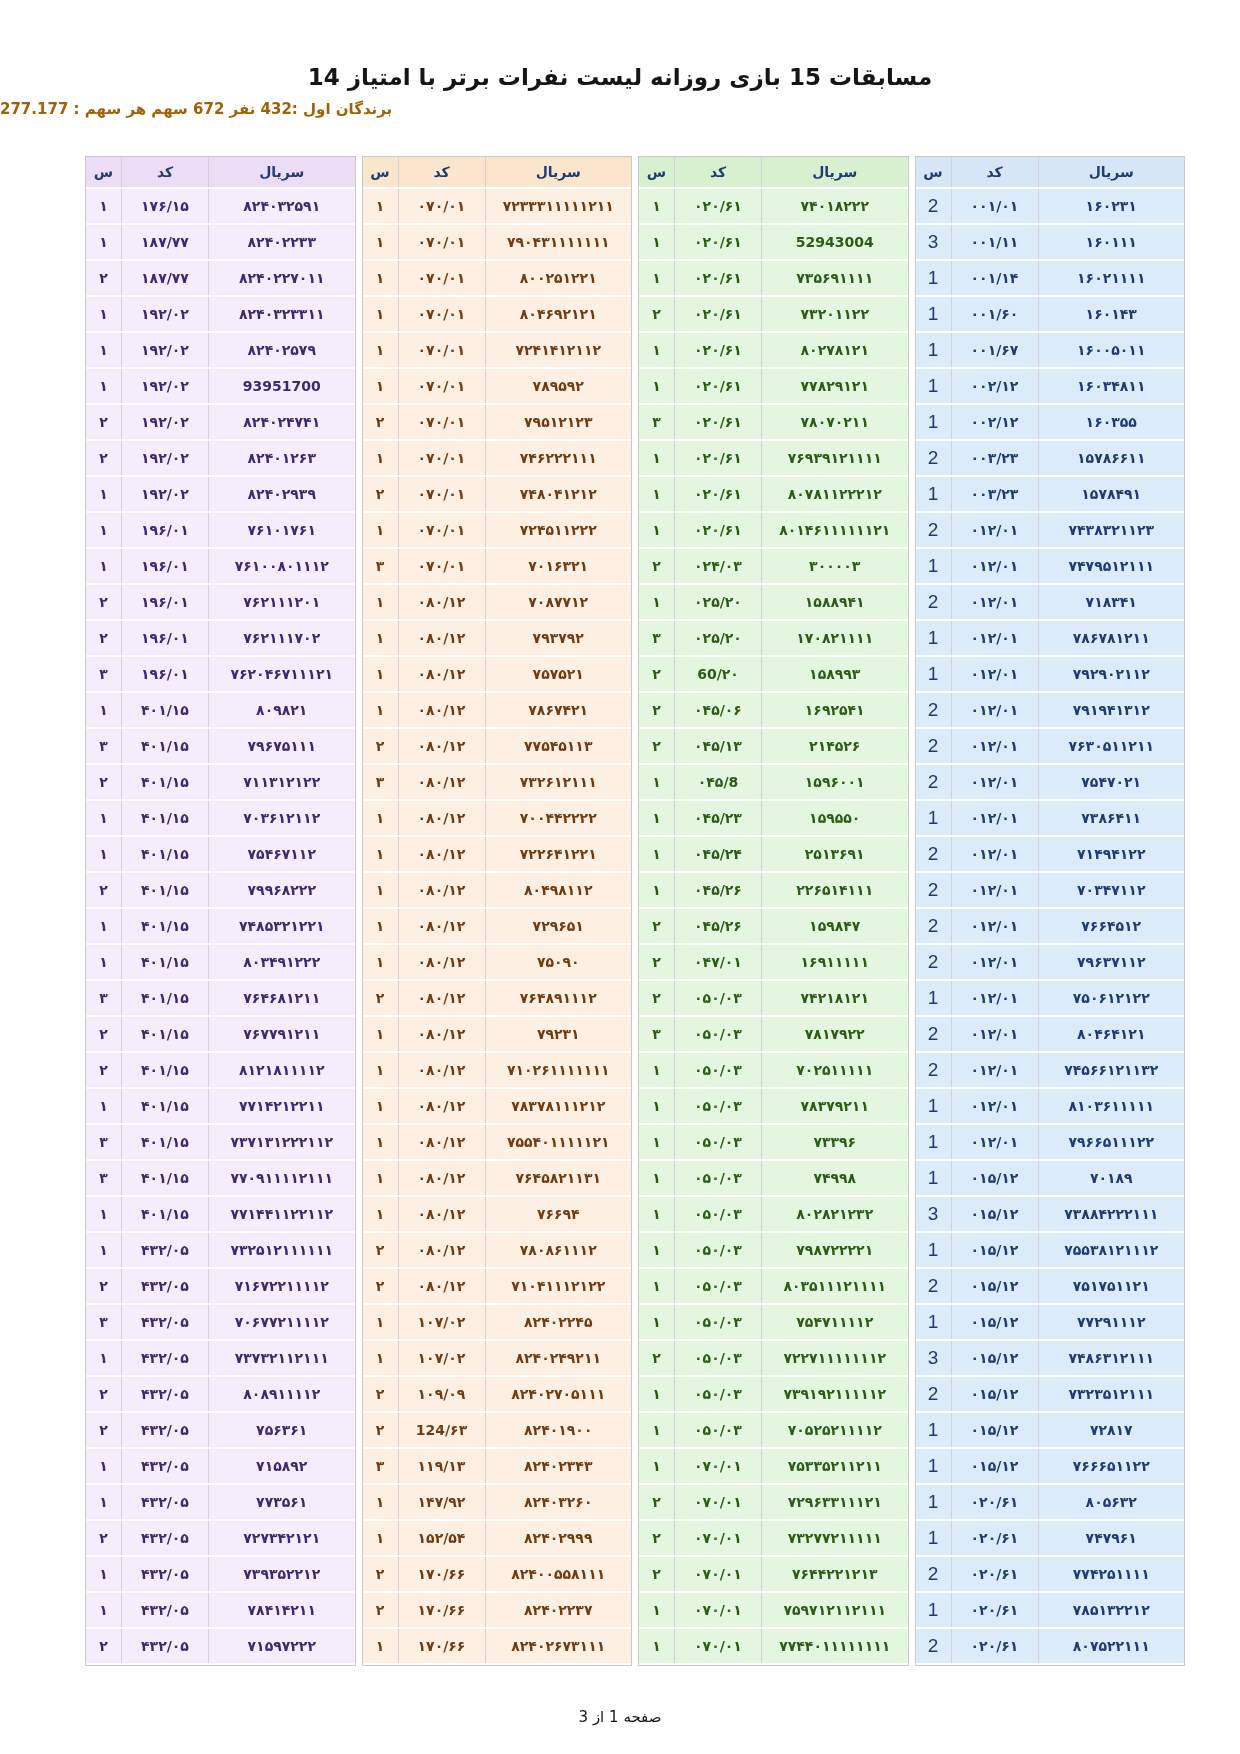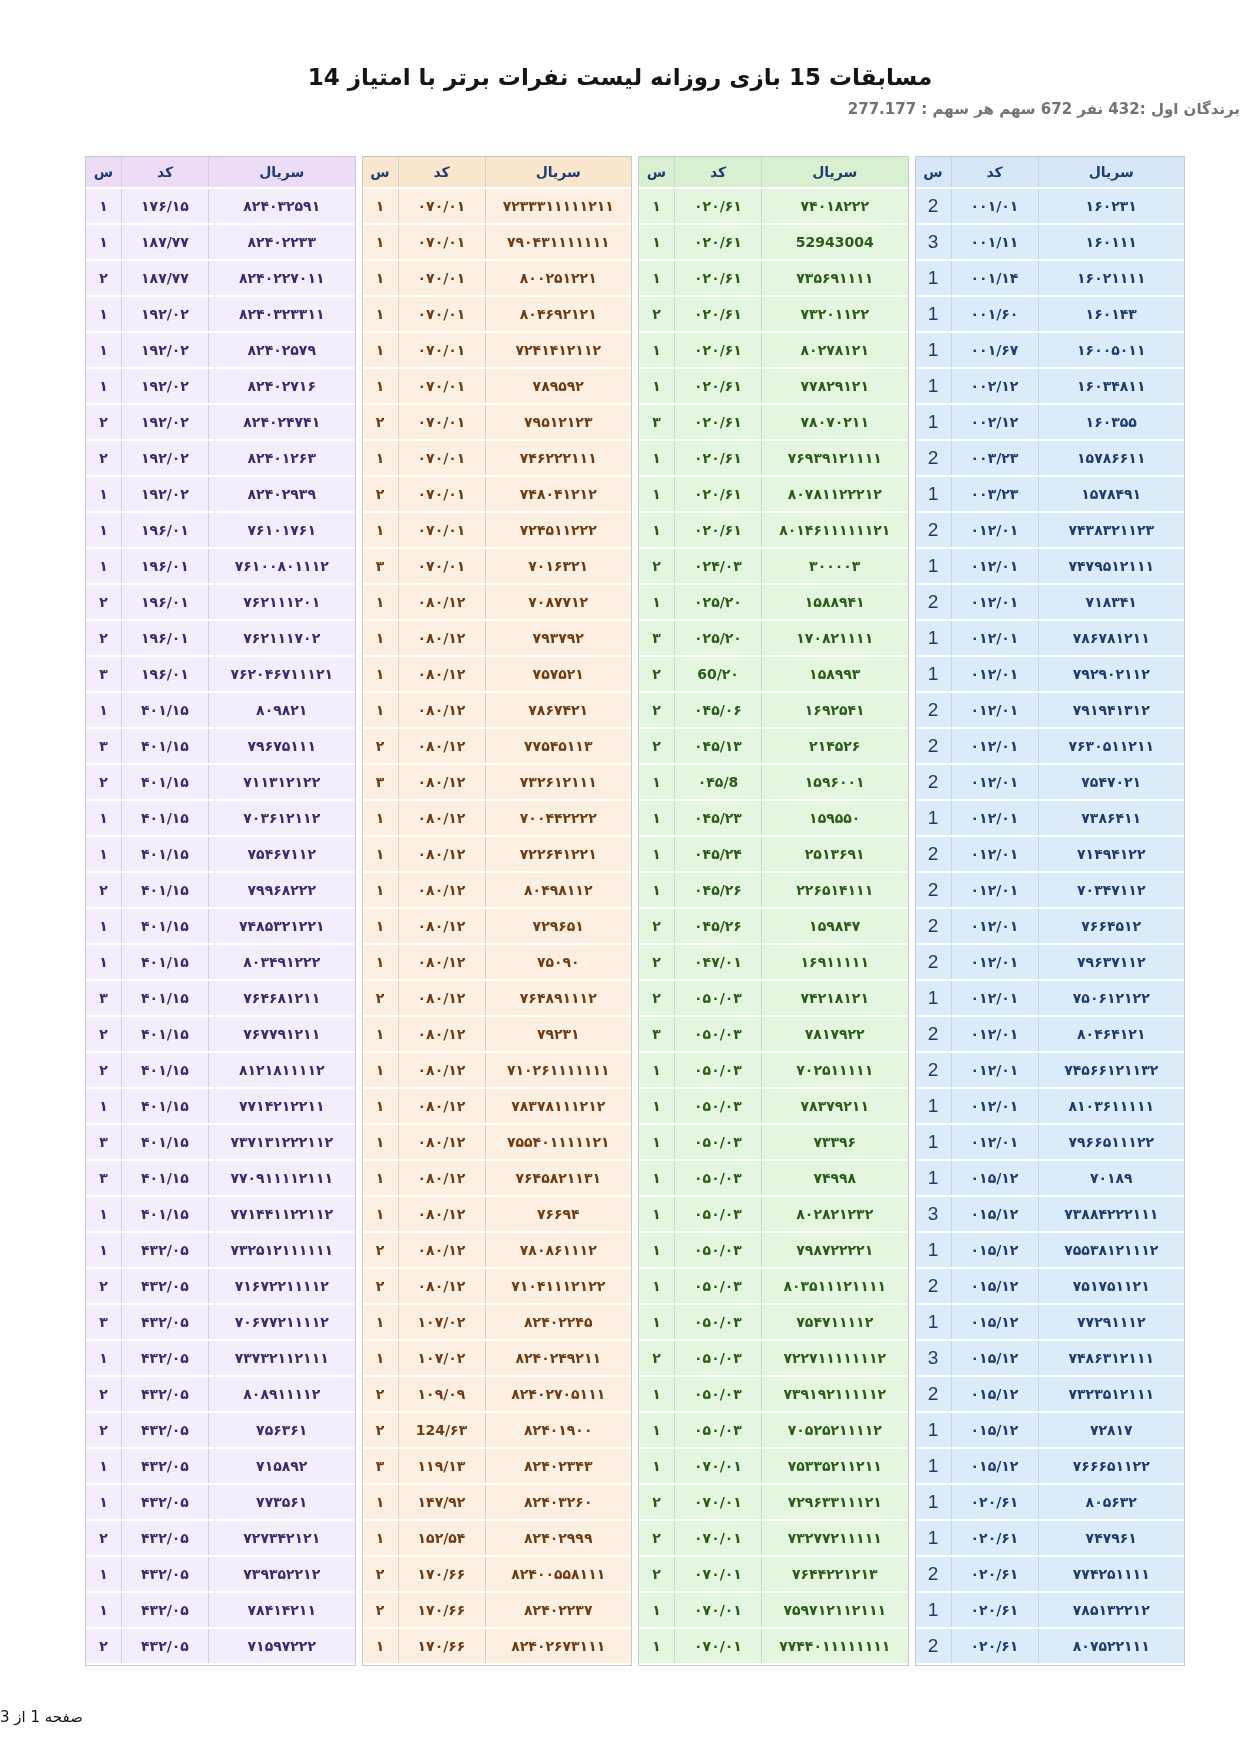--- a/index.html
+++ b/index.html
@@ -5,22 +5,22 @@
   html,body{margin:0;padding:0;}
   body{
     width:1240px; height:1754px; background:#ffffff;
     font-family:"DejaVu Sans",sans-serif; position:relative; overflow:hidden;
   }
   .title{
     direction:rtl; text-align:center; margin:62px 0 0 0;
     font-size:23px; font-weight:bold; color:#151515; line-height:30px;
   }
   .subtitle{
-    direction:rtl; text-align:right; margin-top:8px;
-    font-size:15px; font-weight:bold; color:#737373;
+    direction:rtl; text-align:left; margin-top:8px;
+    font-size:15px; font-weight:bold; color:#a16207;
   }
   .table-area{
     display:flex; gap:6px; margin:38px 55px 0 85px;
   }
   .group{ flex:1; border:1px solid #c9c9c9; background:#ffffff; }
   .group table{
     width:100%; border-collapse:collapse; table-layout:fixed;
   }
   .group th{
     height:28px; background:var(--hbg); color:#1f3d70;
@@ -33,21 +33,21 @@
     border-bottom:2px solid #ffffff; direction:ltr;
     overflow:hidden; white-space:nowrap;
   }
   .group th.s, .group td.s{ width:33px; }
   .group th.code, .group td.code{ width:84px;
     border-left:1px solid #d4d0d8; border-right:1px solid #d4d0d8; }
   .group.latin-s td.s{
     font-family:"Liberation Sans",sans-serif; font-size:19px; font-weight:400;
   }
   .footer{
-    direction:rtl; text-align:left; margin-top:42px;
+    direction:rtl; text-align:center; margin-top:42px;
     font-size:15px; color:#151515;
   }
 </style>
 </head>
 <body>
 
 <div class="title">مسابقات 15 بازی روزانه لیست نفرات برتر با امتیاز 14</div>
 <div class="subtitle">برندگان اول :432 نفر 672 سهم هر سهم : 277.177</div>
 
 <div class="table-area">
@@ -83,21 +83,21 @@
             <td class="serial">۸۲۴۰۳۲۳۳۱۱</td>
           </tr>
           <tr>
             <td class="s">۱</td>
             <td class="code">۱۹۲/۰۲</td>
             <td class="serial">۸۲۴۰۲۵۷۹</td>
           </tr>
           <tr>
             <td class="s">۱</td>
             <td class="code">۱۹۲/۰۲</td>
-            <td class="serial">۸۲۴۰۲۷۱۶</td>
+            <td class="serial">93951700</td>
           </tr>
           <tr>
             <td class="s">۲</td>
             <td class="code">۱۹۲/۰۲</td>
             <td class="serial">۸۲۴۰۲۴۷۴۱</td>
           </tr>
           <tr>
             <td class="s">۲</td>
             <td class="code">۱۹۲/۰۲</td>
             <td class="serial">۸۲۴۰۱۲۶۳</td>

